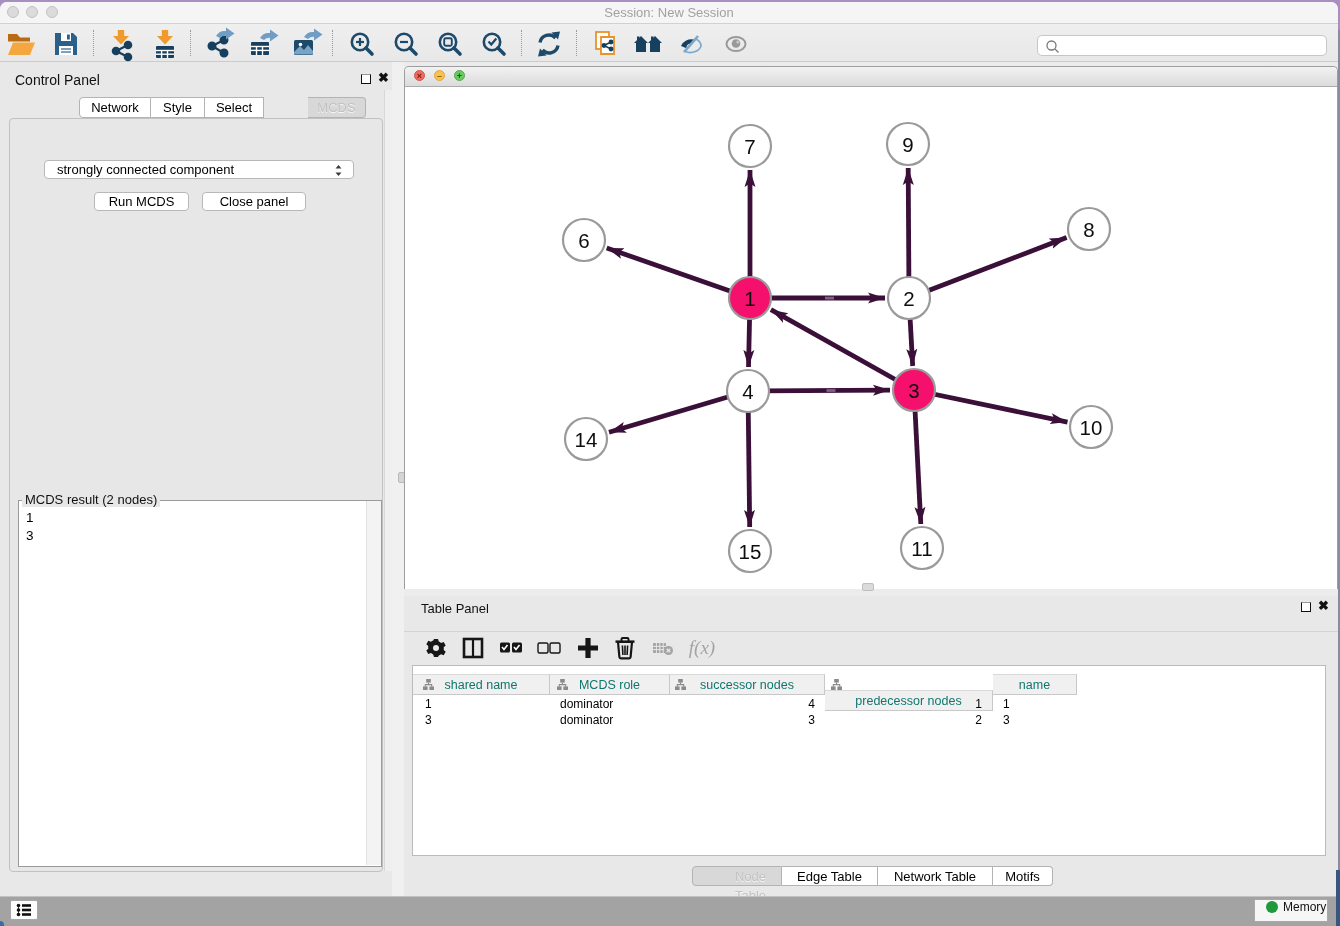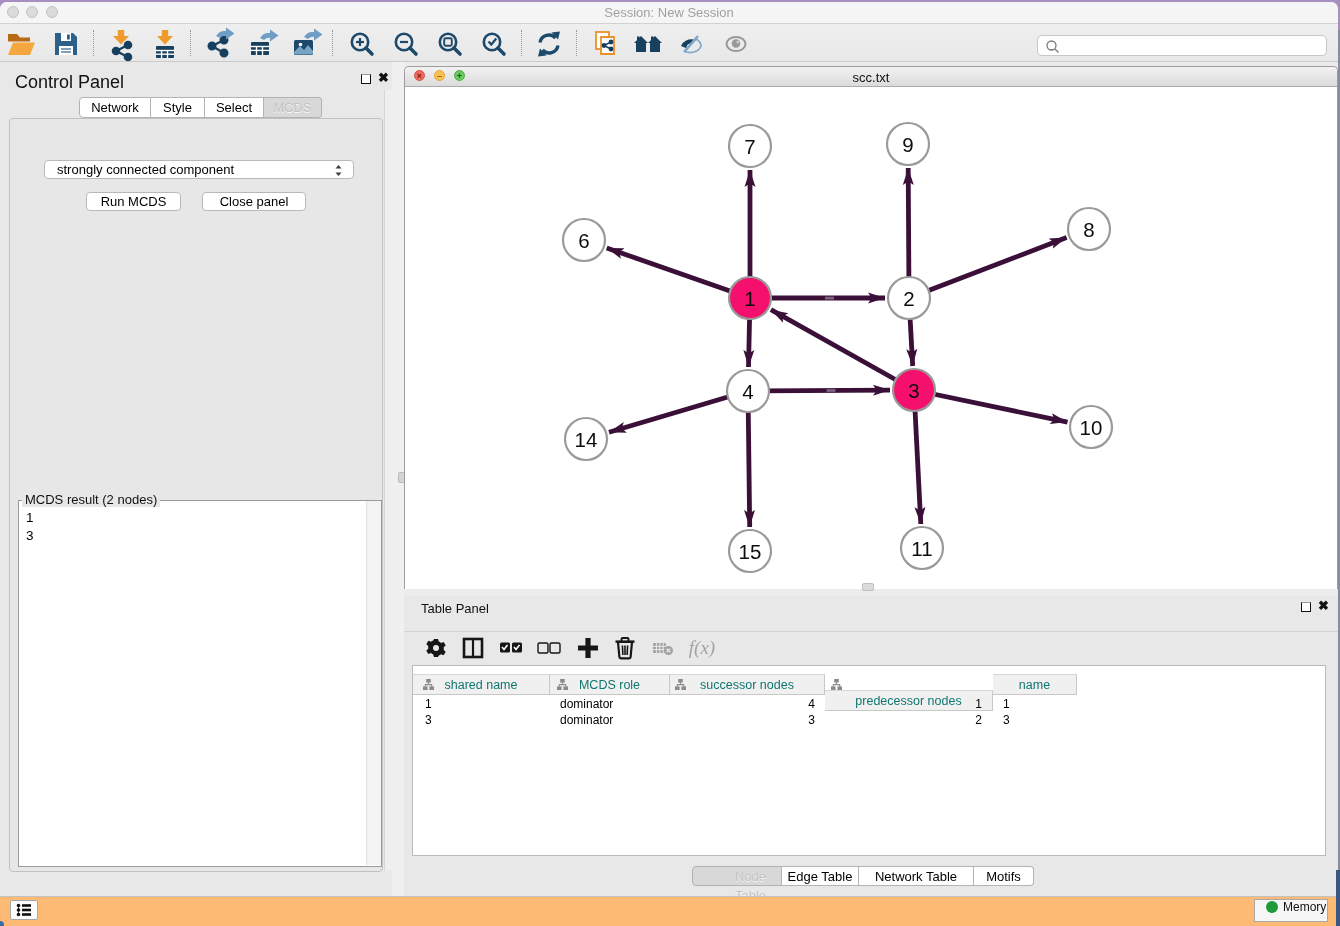--- a/index.html
+++ b/index.html
@@ -10,21 +10,21 @@
 #appwin { left:0; top:2px; width:1338px; height:924px; background:#ecebec; border-radius:7px 7px 0 0; }
 #titlebar { left:0; top:2px; width:1338px; height:22px; background:#f6f5f6; border-bottom:1px solid #d2d1d2; border-radius:7px 7px 0 0; }
 .tl { width:12px; height:12px; border-radius:50%; background:#dcdbdc; border:1px solid #c3c2c3; top:5px; }
 #wtitle { width:100%; text-align:center; top:3px; font-size:13px; color:#a2a1a2; }
 #toolbar { left:0; top:24px; width:1338px; height:38px; background:linear-gradient(#f0eff0,#e9e8e9); border-bottom:1px solid #cccbcc; }
 .sep { top:6px; width:1px; height:26px; border-left:1px dotted #9a9a9a; }
 #searchbox { left:1037px; top:11px; width:290px; height:21px; background:#fff; border:1px solid #c8c7c8; border-radius:5px; }
 
 #cpanel { left:0; top:62px; width:392px; height:834px; background:#e9e8e9; }
 #cpscroll { left:384px; top:90px; width:8px; height:781px; background:#f0eff0; border-left:1px solid #d8d7d8; }
-#cptitle { left:15px; top:72px; font-size:18px; color:#111; }
+#cptitle { left:15px; top:72px; font-size:14px; color:#111; }
 .floatico { width:10px; height:10px; border:1.5px solid #111; border-top-color:#999; background:#fff; }
 .closeico { font-size:13px; color:#111; font-weight:bold; }
 #cpinner { left:9px; top:56px; width:374px; height:754px; background:#e8e7e8; border:1px solid #c2c1c2; border-radius:4px; }
 .tabbar { display:flex; }
 .tab { height:21px; line-height:20px; font-size:13px; text-align:center; background:#fff; border:1px solid #b4b3b4; border-left:none; color:#000; }
 .tab.first { border-left:1px solid #b4b3b4; border-radius:4px 0 0 4px; }
 .tab.last { border-radius:0 4px 4px 0; }
 .tab.sel { background:#d9d8d9; color:#c3c2c3; text-shadow:0 1px 0 #f5f5f5; }
 #cptabs { left:79px; top:97px;border-radius:9px; }
 #optlabel { left:0px; top:138px; width:392px; text-align:center; font-size:12.5px; color:#111; }
@@ -47,21 +47,21 @@
 
 #tpanel { left:404px; top:596px; width:936px; height:300px; background:#e9e8e9; }
 #tptitle { left:17px; top:5px; font-size:13px; color:#111; }
 #tptoolbar { left:0px; top:35px; width:936px; height:30px; border-top:1px solid #d4d3d4; }
 #tablewrap { left:8px; top:69px; width:914px; height:191px; background:#fff; border:1px solid #bcbbbc; }
 .th { position:absolute; top:8px; height:21px; background:#f1f0f1; border-right:1px solid #c9c8c9; border-top:1px solid #d9d8d9; border-bottom:1px solid #c9c8c9; font-size:12.5px; color:#0f766e; text-align:center; line-height:20px; }
 .td { position:absolute; font-size:12px; color:#000; height:16px; line-height:16px; }
 #btabs { left:288px; top:270px; }
 .btab { height:20px; line-height:19px; font-size:13px; }
 
-#statusbar { left:0; top:896px; width:1338px; height:30px; background:#fdba74; border-top:1px solid #c3c2c3; }
+#statusbar { left:0; top:896px; width:1338px; height:30px; background:#a3a3a3; border-top:1px solid #c3c2c3; }
 #listbtn { left:10px; top:3px; width:28px; height:20px; background:#fdfdfd; border:1px solid #a9a8a9; border-radius:2px; }
 #membtn { left:1254px; top:2px; width:74px; height:23px; background:#f7f6f7; border:1px solid #a9a8a9; font-size:12px; color:#111; }
 svg { display:block; }
 </style>
 </head>
 <body>
 <div class="abs" id="purpletop"></div>
 <div class="abs" id="appwin"></div>
 <div class="abs" id="titlebar">
   <div class="abs tl" style="left:7px; top:4px;"></div>
@@ -204,44 +204,43 @@
 </div>
 <div class="abs" id="cpanel">
   <div class="abs" id="cptitle" style="left:15px; top:10px;">Control Panel</div>
   <div class="abs floatico" style="left:361px; top:12px;"></div>
   <div class="abs closeico" style="left:378px; top:8px;">✖</div>
   <div class="abs" id="cpinner"></div>
   <div class="abs tabbar" id="cptabs" style="top:35px;">
     <div class="tab first" style="width:72px;">Network</div>
     <div class="tab" style="width:54px;">Style</div>
     <div class="tab" style="width:59px;">Select</div>
-    <div class="tab last sel" style="width:58px;">MCDS</div>
+    <div class="tab last sel" style="width:58px;margin-left:44px;">MCDS</div>
   </div>
   <div class="abs" id="dropdown" style="top:98px;">strongly connected component
     <svg width="9" height="13" style="position:absolute;right:10px;top:3px;" viewBox="0 0 9 13">
         <path d="M1.5 4.5 L4.5 1 L7.5 4.5 Z" fill="#3c3c3c"></path>
         <path d="M1.5 8.5 L4.5 12 L7.5 8.5 Z" fill="#3c3c3c"></path>
       </svg>
   </div>
-  <div class="abs btn" style="left:86px; top:130px; width:95px;">Run MCDS</div>
+  <div class="abs btn" style="left:94px; top:130px; width:95px;">Run MCDS</div>
   <div class="abs btn" style="left:202px; top:130px; width:104px;">Close panel</div>
   <div class="abs" id="fieldset" style="top:438px;"></div>
   <div class="abs" id="fscroll" style="top:439px;"></div>
   <div class="abs" style="left:26px; top:447px; font-size:13.5px; line-height:18px; color:#000;">1<br>3</div>
   <div class="abs" id="legend" style="top:430px;">MCDS result (2 nodes)</div>
 </div>
 <div class="abs" id="cpscroll"></div>
 <div class="abs" id="vdivider"></div>
 <div class="abs" id="vhandle"></div>
 <div class="abs" id="netwin">
   <div class="abs" id="nettitle">
     <div class="abs tl2" style="left:9px; background:#ee6b5f; border:1px solid #d35548; color:#7e1712;">×</div>
     <div class="abs tl2" style="left:29px; background:#f6c351; border:1px solid #dfa63b; color:#925e04;">–</div>
     <div class="abs tl2" style="left:49px; background:#6bc961; border:1px solid #51ab49; color:#1a6312;">+</div>
-    <div class="abs" id="netname">scc.txt</div>
   </div>
   <div class="abs" id="graph" style="left:0; top:20px;">
   <svg width="932" height="501" viewBox="0 0 932 501">
     <defs>
       <marker id="arr" markerUnits="userSpaceOnUse" markerWidth="20" markerHeight="14" refX="17" refY="6" orient="auto">
         <path d="M0,0.5 L17,6 L0,11.5 L3.6,6 Z" fill="#3a1039"></path>
       </marker>
     </defs>
     <g stroke="#3a1039" stroke-width="4.8" marker-end="url(#arr)">
       <line x1="345" y1="211" x2="345.0" y2="83.0"></line>
@@ -385,21 +384,21 @@
     <div class="td" style="left:412px; top:30px; width:157px; text-align:right;">1</div>
     <div class="td" style="left:590px; top:30px;">1</div>
     <div class="td" style="left:12px; top:46px;">3</div>
     <div class="td" style="left:147px; top:46px;">dominator</div>
     <div class="td" style="left:257px; top:46px; width:145px; text-align:right;">3</div>
     <div class="td" style="left:412px; top:46px; width:157px; text-align:right;">2</div>
     <div class="td" style="left:590px; top:46px;">3</div>
   </div>
   <div class="abs tabbar" id="btabs">
     <div class="tab btab first sel" style="width:90px;padding-left:27px;">Node Table</div>
-    <div class="tab btab" style="width:77px;">Edge Table</div>
+    <div class="tab btab" style="width:96px;">Edge Table</div>
     <div class="tab btab" style="width:115px;">Network Table</div>
     <div class="tab btab last" style="width:60px;">Motifs</div>
   </div>
 </div>
 <div class="abs" id="statusbar">
   <div class="abs" id="listbtn">
     <svg width="16" height="14" style="position:absolute;left:5px;top:2px;" viewBox="0 0 16 14">
       <circle cx="2.5" cy="2.5" r="1.8" fill="#111"></circle>
         <circle cx="2.5" cy="7" r="1.8" fill="#111"></circle>
         <circle cx="2.5" cy="11.5" r="1.8" fill="#111"></circle>

